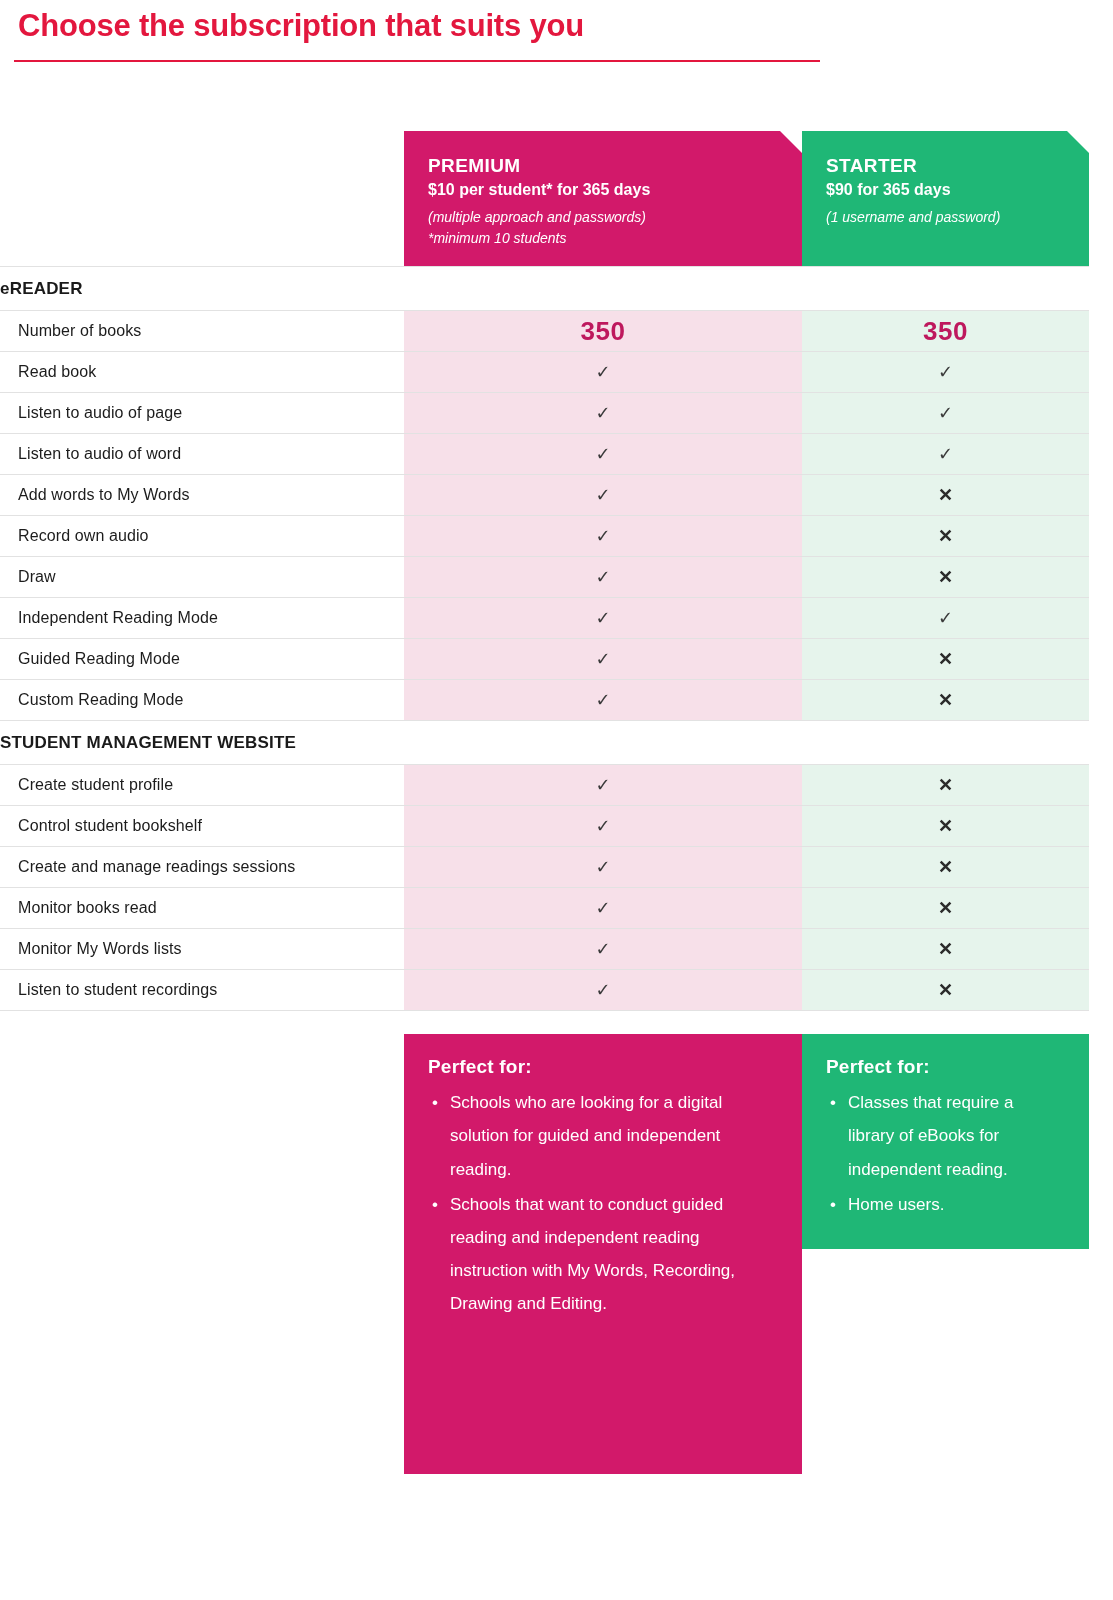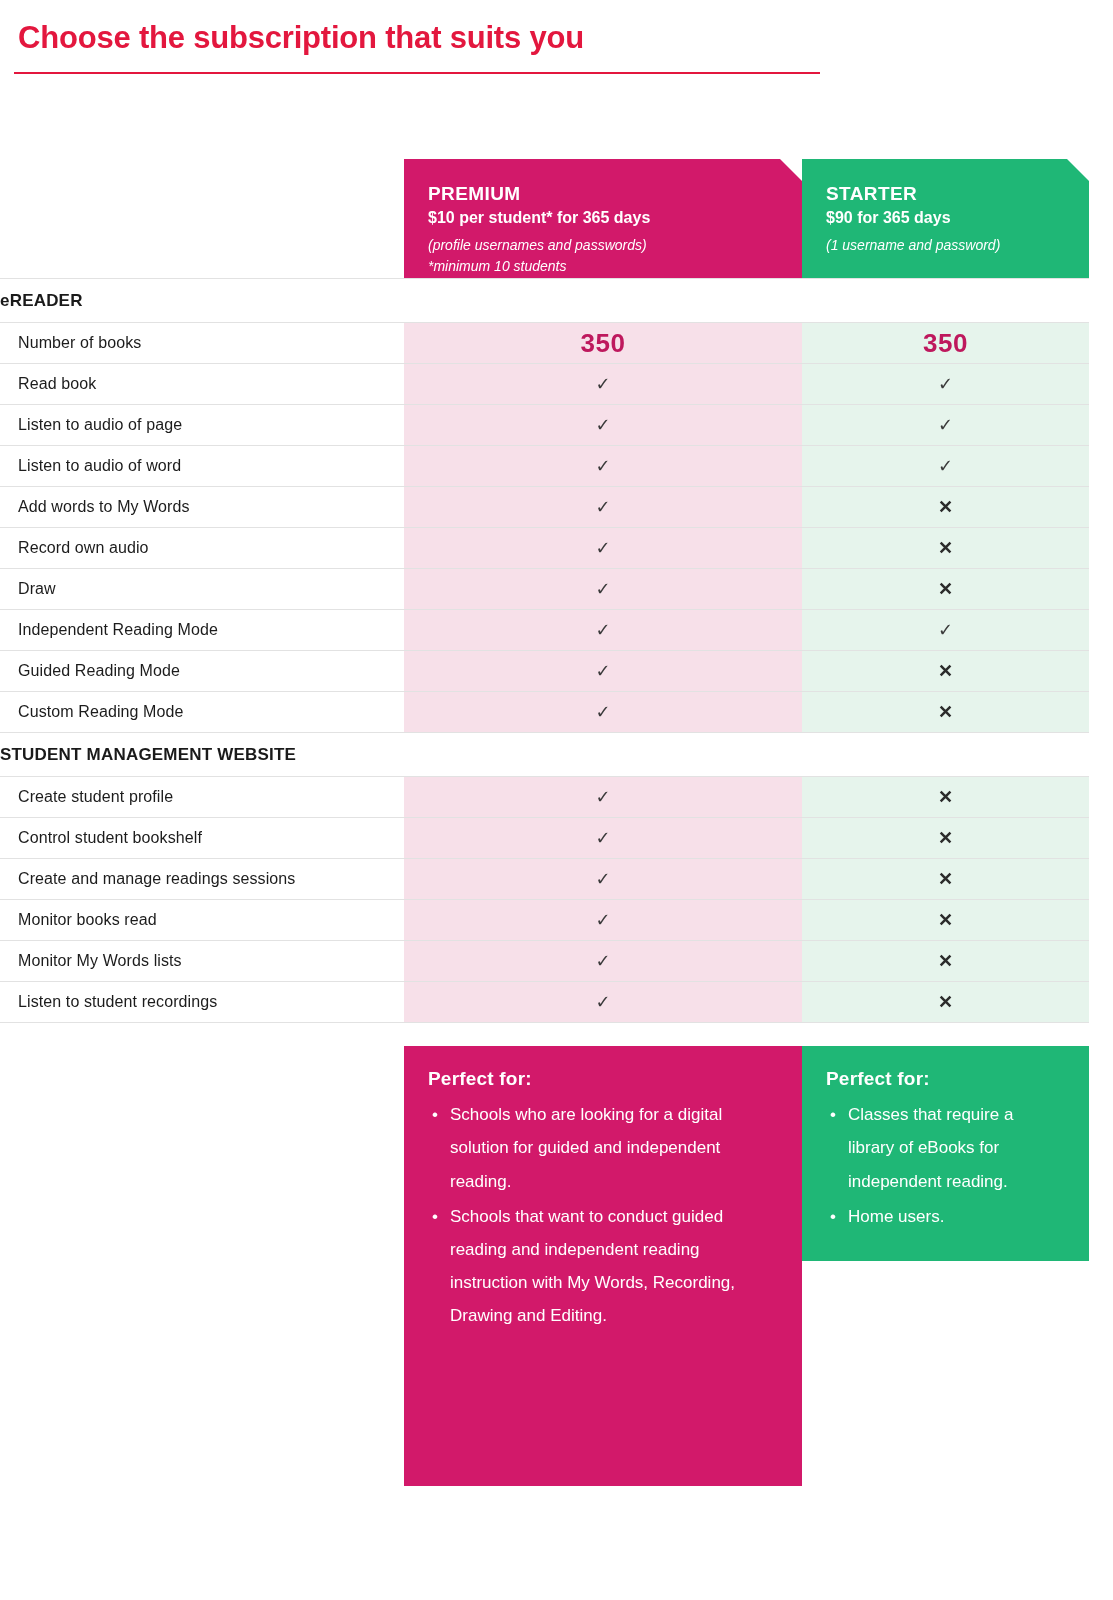--- a/index.html
+++ b/index.html
@@ -12,21 +12,21 @@
   .page {
     position: relative;
     width: 1113px;
     min-height: 1600px;
     background: #ffffff;
     overflow: hidden;
   }
 
   
   .title-wrap {
-    padding: 18px 0 0 18px;
+    padding: 6px 0 0 18px;
   }
   .page-title {
     font-size: 31px;
     font-weight: bold;
     color: #e3173e;
     letter-spacing: -0.2px;
     margin: 0;
     line-height: 1.3;
   }
   .title-rule {
@@ -44,21 +44,21 @@
 
   
   .plan-row {
     display: flex;
     align-items: flex-end;
     height: 160px;
   }
   .plan-spacer { width: 404px; flex: 0 0 404px; }
   .plan {
     position: relative;
-    height: 119px;
+    height: 135px;
     padding: 24px 4px 0 24px;
     color: #ffffff;
     overflow: hidden;
   }
   .plan.premium {
     flex: 0 0 398px;
     background: #d2196a;
   }
   .plan.starter {
     flex: 0 0 287px;
@@ -201,21 +201,21 @@
   <div class="title-rule"></div>
 
   <div class="grid">
 
     <div class="plan-row">
       <div class="plan-spacer"></div>
 
       <div class="plan premium">
         <div class="plan-name">PREMIUM</div>
         <div class="plan-price">$10 per student* for 365 days</div>
-        <div class="plan-note">(profile usernames and passwords)</div>
+        <div class="plan-note">(multiple approach and passwords)</div>
         <div class="plan-note">*minimum 10 students</div>
       </div>
 
       <div class="plan starter">
         <div class="plan-name">STARTER</div>
         <div class="plan-price">$90 for 365 days</div>
         <div class="plan-note">(1 username and password)</div>
       </div>
     </div>
 

